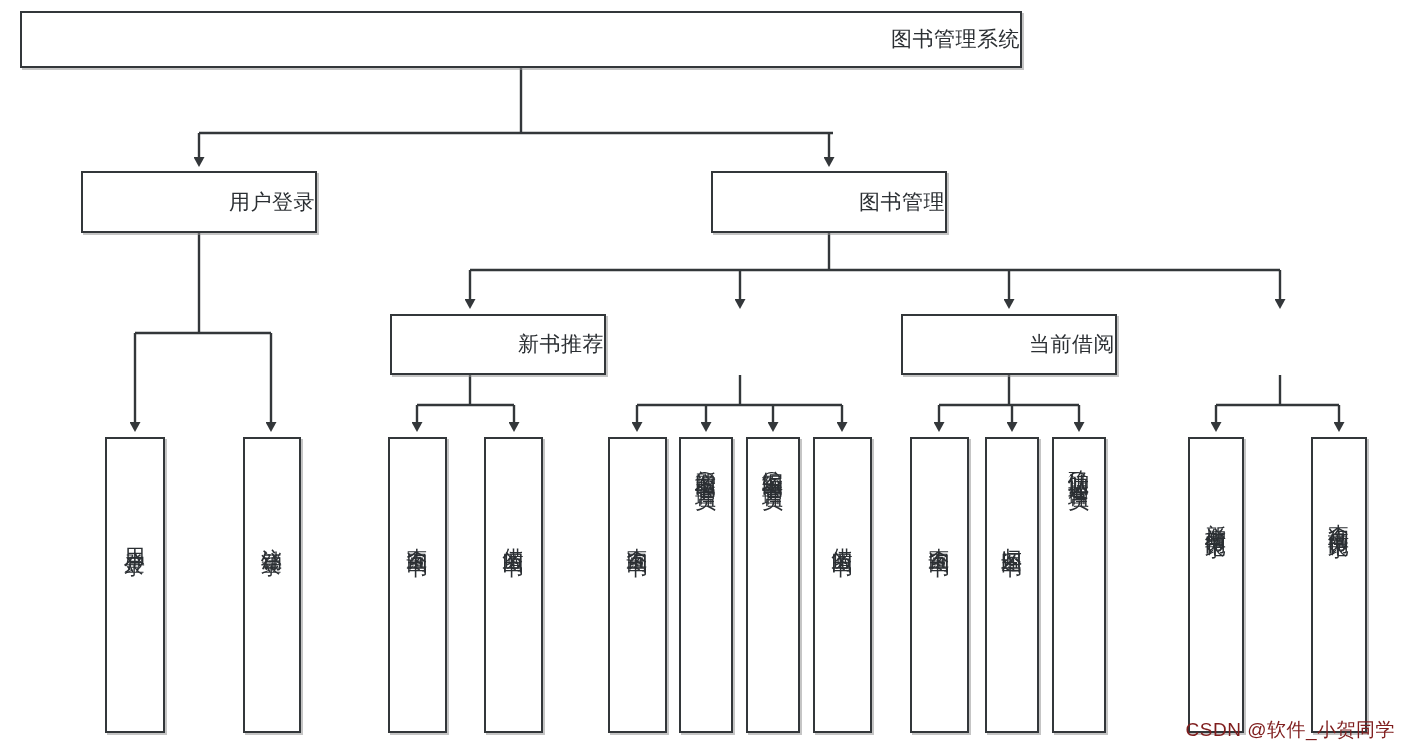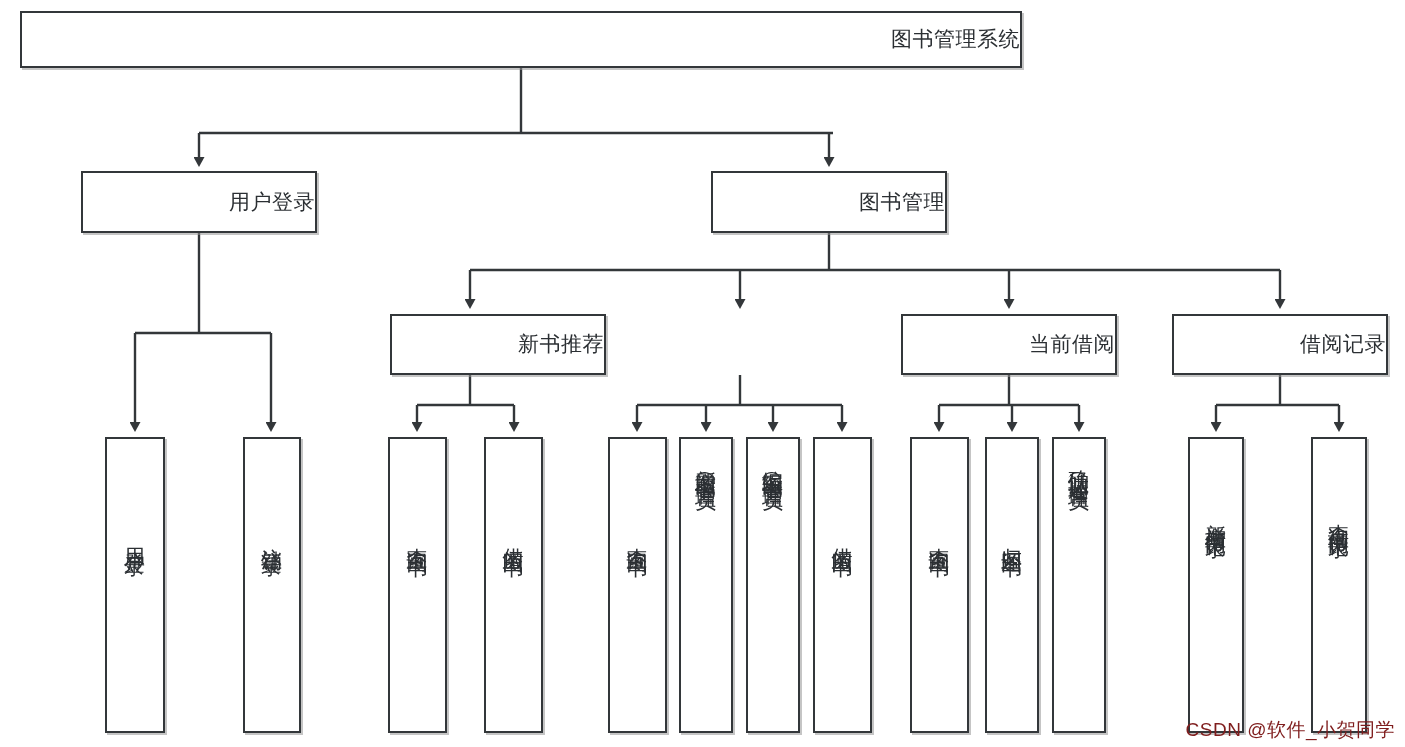--- a/index.html
+++ b/index.html
@@ -145,23 +145,20 @@
   <div class="node h" id="l2-1" style="left: 711px; top: 171px; width: 236px; height: 62px;">
     <span class="label">图书管理</span>
   </div>
 
   <div class="node h" id="l3-0" style="left: 362px; top: 314px; width: 216px; height: 61px; margin-left: 28px;">
     <span class="label">新书推荐</span>
   </div>
   <div class="node h" id="l3-2" style="left: 901px; top: 314px; width: 216px; height: 61px;">
     <span class="label">当前借阅</span>
   </div>
-  <div class="node h" id="l3-3" style="left: 1172px; top: 314px; width: 216px; height: 61px;">
-    <span class="label">借阅记录</span>
-  </div>
 
   <div class="node v mid" id="leaf-0" style="left: 105px; top: 437px; width: 60px; height: 296px;">
     <span class="label">用户登录</span>
   </div>
   <div class="node v mid" id="leaf-1" style="left: 243px; top: 437px; width: 58px; height: 296px;">
     <span class="label">注销登录</span>
   </div>
   <div class="node v mid" id="leaf-2" style="left: 388px; top: 437px; width: 59px; height: 296px;">
     <span class="label">查询图书</span>
   </div>

